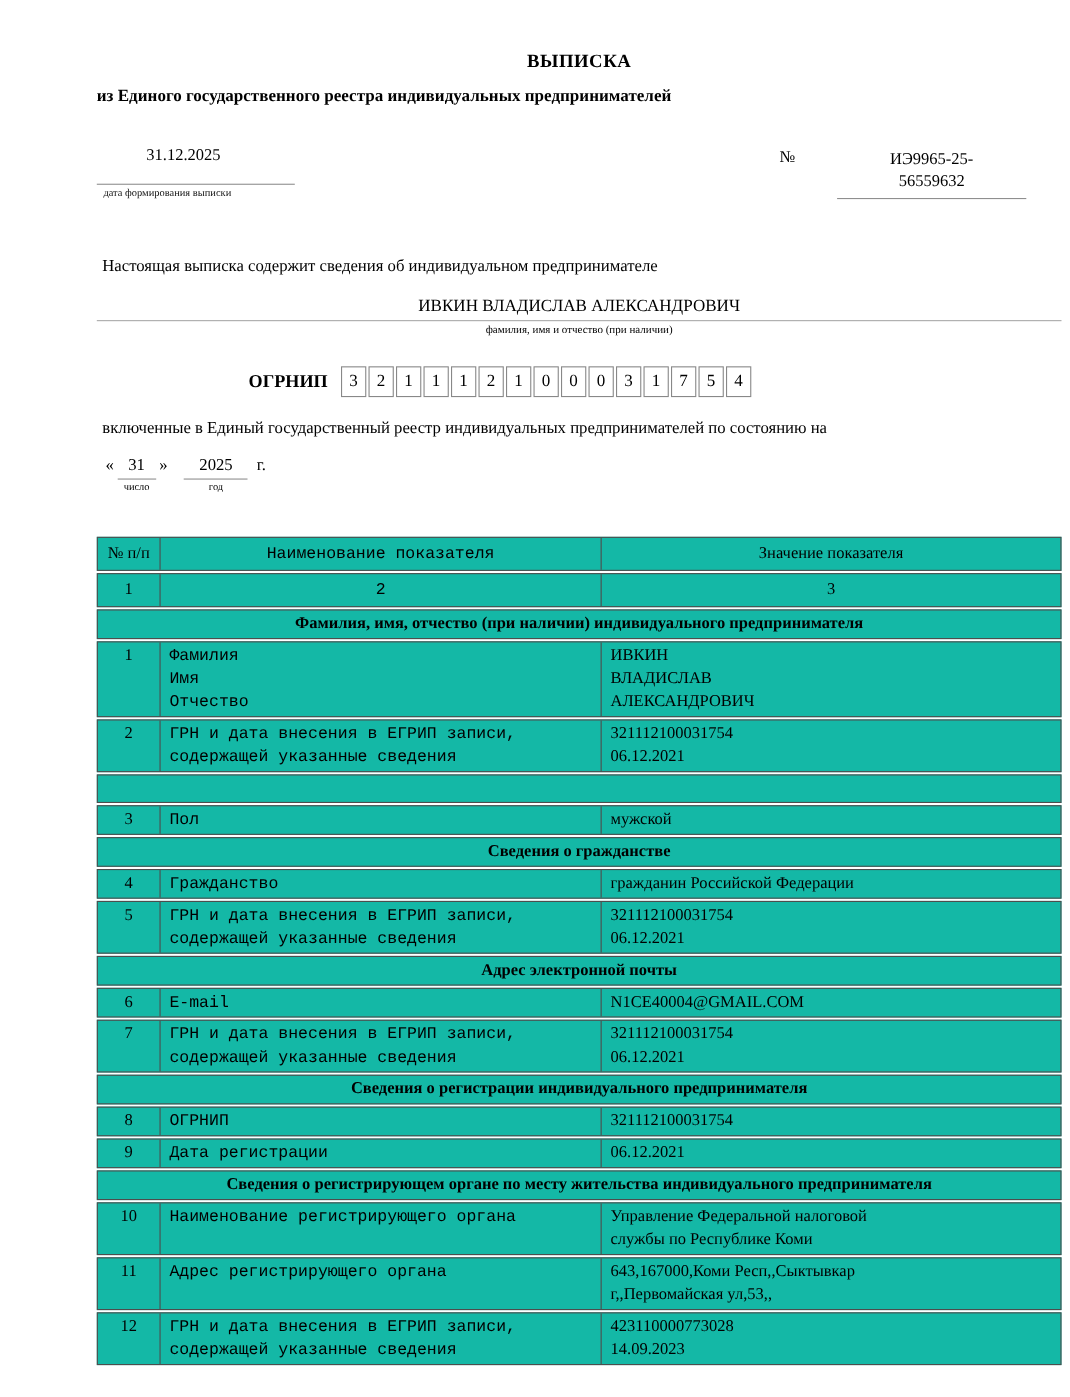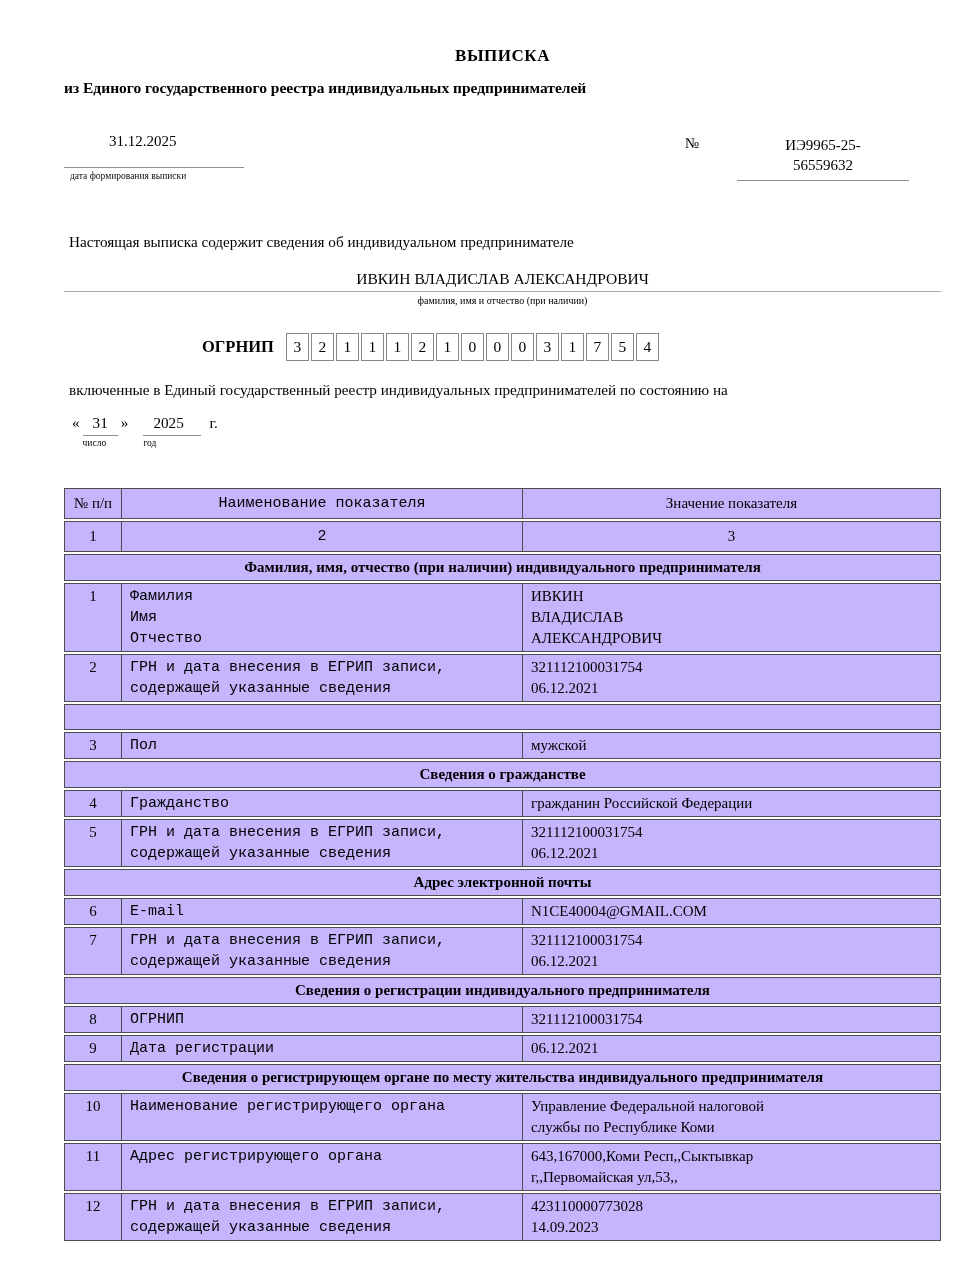--- a/index.html
+++ b/index.html
@@ -1,21 +1,21 @@
 <!DOCTYPE html>
 <html><head>
 <meta charset="utf-8">
 <style>
   html,body { margin:0; padding:0; background:#ffffff; }
   body {
     width:973px; height:1270px; overflow:hidden;
     font-family:"Liberation Serif","DejaVu Serif",serif;
     color:#000;
   }
-  .page { width:877px; margin-left:64px; padding-top:46px; }
+  .page { width:877px; margin-left:88px; padding-top:46px; }
 
   .doc-title { text-align:center; font-size:17px; font-weight:bold; letter-spacing:.5px; }
   .doc-subtitle { text-align:left; font-size:15.5px; font-weight:bold; margin-top:13px; }
 
   .header-row { display:flex; justify-content:space-between; margin-top:36px;align-items:flex-end; }
   .date-block { width:270px; }
   .date-text { font-size:15px; margin-left:45px; }
   .date-underline { width:180px; border-bottom:1px solid #8f8f8f; margin-top:17px; }
   .small-caption { font-size:9.5px; color:#111; margin-top:3px; margin-left:6px; }
 
@@ -37,32 +37,32 @@
   .digit-box {
     width:21px; height:26px; border:1px solid #888;
     display:flex; align-items:center; justify-content:center;
     font-size:15.5px; background:#fff;
   }
 
   .included-text { font-size:15.2px; line-height:1.45; width:810px; margin-top:18px; margin-left:5px; }
 
   .asof-line { display:flex; align-items:flex-start; margin-top:13px; margin-left:5px; font-size:15.2px; }
   .quote { padding:0 3px; }
-  .u-group { }
+  .u-group { text-align:center; }
   .u-group .u-text { display:block; border-bottom:1px solid #8f8f8f; padding:0 10px 3px 10px; }
   .u-caption { font-size:9.5px; display:block; margin-top:2px; }
   .g-day { min-width:30px; }
   .g-month { min-width:150px; margin-left:8px; }
   .g-year { min-width:58px; margin-left:12px; }
   .year-suffix { margin-left:8px; }
 
   .details-table { margin-top:40px; }
   .t-row {
     display:flex; border:1px solid #4d4d4d; margin-bottom:2px;
-    font-size:15px; line-height:21px; background:#c4b5fd;
+    font-size:15px; line-height:21px; background:#14b8a6;
   }
   .c-num  { flex:0 0 56px; text-align:center; border-right:1px solid #4d4d4d; padding:2px 0; }
   .c-name { flex:0 0 384px; padding:2px 8px; border-right:1px solid #4d4d4d; white-space:pre-line;font-family:Liberation Mono, monospace; }
   .c-val  { flex:1; padding:2px 8px; white-space:pre-line; }
   .t-row.hdr .c-num, .t-row.hdr .c-name, .t-row.hdr .c-val { text-align:center; padding-top:4px; padding-bottom:4px; }
   .t-row.section-row { display:block; text-align:center; font-weight:bold; padding:2px 8px; }
   .t-row.spacer-row { height:24px; }
 </style>
 </head>
 <body>

